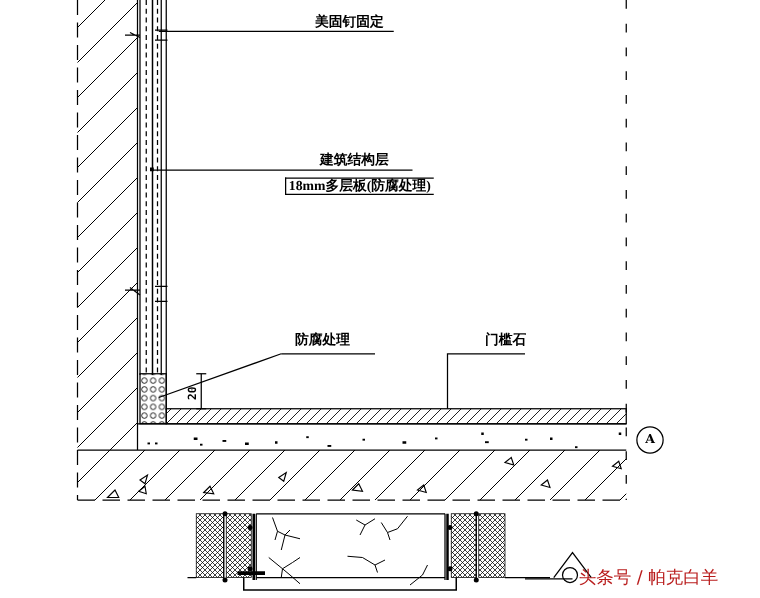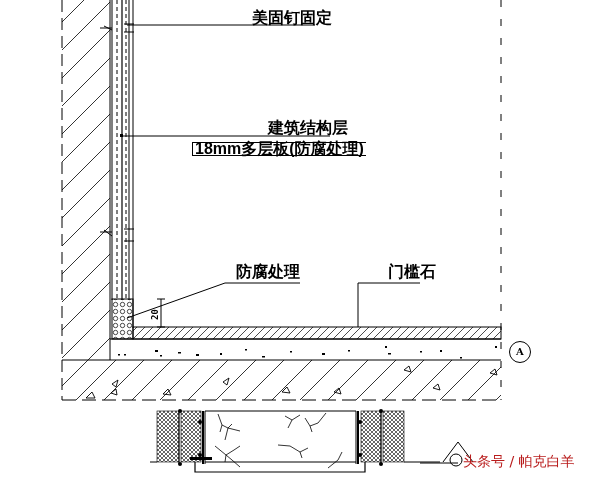--- a/index.html
+++ b/index.html
@@ -1,19 +1,19 @@
 <!DOCTYPE html>
 <html><head>
 <meta charset="utf-8">
 <style>
   html, body { margin: 0; padding: 0; background: #ffffff; }
   body { width: 608px; height: 478px; overflow: hidden; position: relative; font-family: "DejaVu Sans", sans-serif; }
   #canvas { position: absolute; left: 0; top: 0; width: 608px; height: 478px; }
-  .lbl { position: absolute; font-family: Liberation Sans, sans-serif; font-weight: bold; font-size: 16px; color: #000; white-space: nowrap; line-height: 12px; }
-  .lbl-box { border: 1px solid #000; border-right: none; padding: 0 2px; }
+  .lbl { position: absolute; font-family: Liberation Serif, serif; font-weight: bold; font-size: 11px; color: #000; white-space: nowrap; line-height: 12px; }
+  .lbl-box { border: 1px solid #000; border-right: none; padding: 0 2px; margin-left: 36px; }
   .dim { position: absolute; font-family: "DejaVu Sans Mono", monospace; font-size: 9px; font-weight: bold; transform: rotate(-90deg); transform-origin: left top; }
   .mark { position: absolute; width: 20px; height: 20px; border: 1px solid #000; border-radius: 50%; font-family: "DejaVu Serif", serif; font-weight: bold; font-size: 10px; text-align: center; line-height: 20px; background: #fff; }
   .watermark { position: absolute; font-family: "DejaVu Sans", sans-serif; font-size: 14px; color: #b91c1c; white-space: nowrap; }
 </style>
 </head>
 <body>
 
 <svg id="canvas" width="608" height="478" viewBox="0 0 608 478" xmlns="http://www.w3.org/2000/svg">
   <defs>
     <pattern id="hatch" patternUnits="userSpaceOnUse" width="28" height="28" patternTransform="rotate(0)">
@@ -160,21 +160,21 @@
   </g>
 
   <g fill="none" stroke="#000" stroke-width="1">
     <line x1="420" y1="463" x2="458" y2="463"></line>
     <path d="M443 462 L458 442 L473 462"></path>
     <circle cx="456" cy="460" r="6"></circle>
   </g>
 </svg>
 
 <div class="lbl" style="left:252px; top:12px;">美固钉固定</div>
-<div class="lbl" style="left:268px; top:122px;">建筑结构层</div>
+<div class="lbl" style="left:256px; top:122px;">建筑结构层</div>
 <div class="lbl lbl-box" style="left:192px; top:142px;">18mm多层板(防腐处理)</div>
 <div class="lbl" style="left:236px; top:266px;">防腐处理</div>
 <div class="lbl" style="left:388px; top:266px;">门槛石</div>
 
 <div class="dim" style="left:150px; top:320px;">20</div>
 
 <div class="mark" style="left:509px; top:341px;">A</div>
 
 <div class="watermark" style="left:463px; top:453px;">头条号 / 帕克白羊</div>
 

